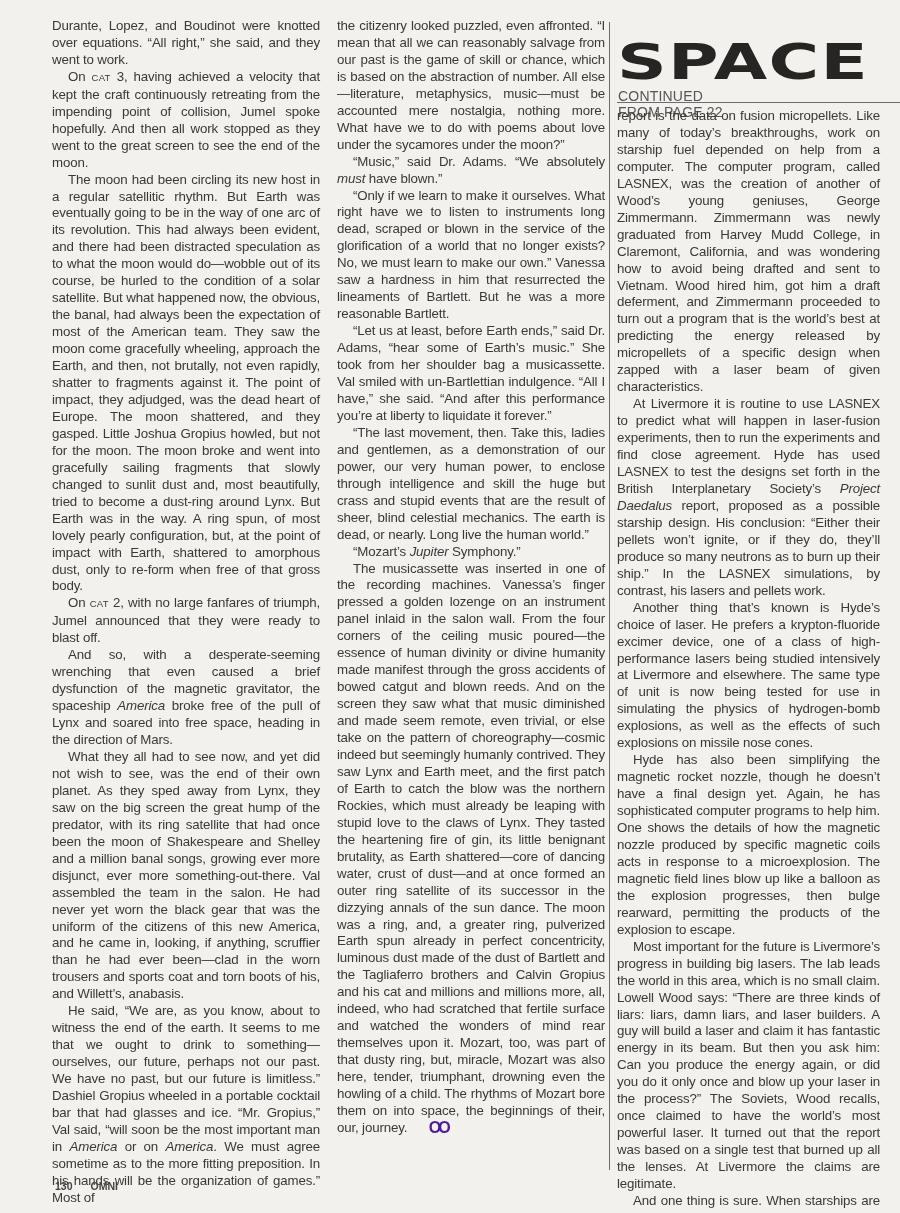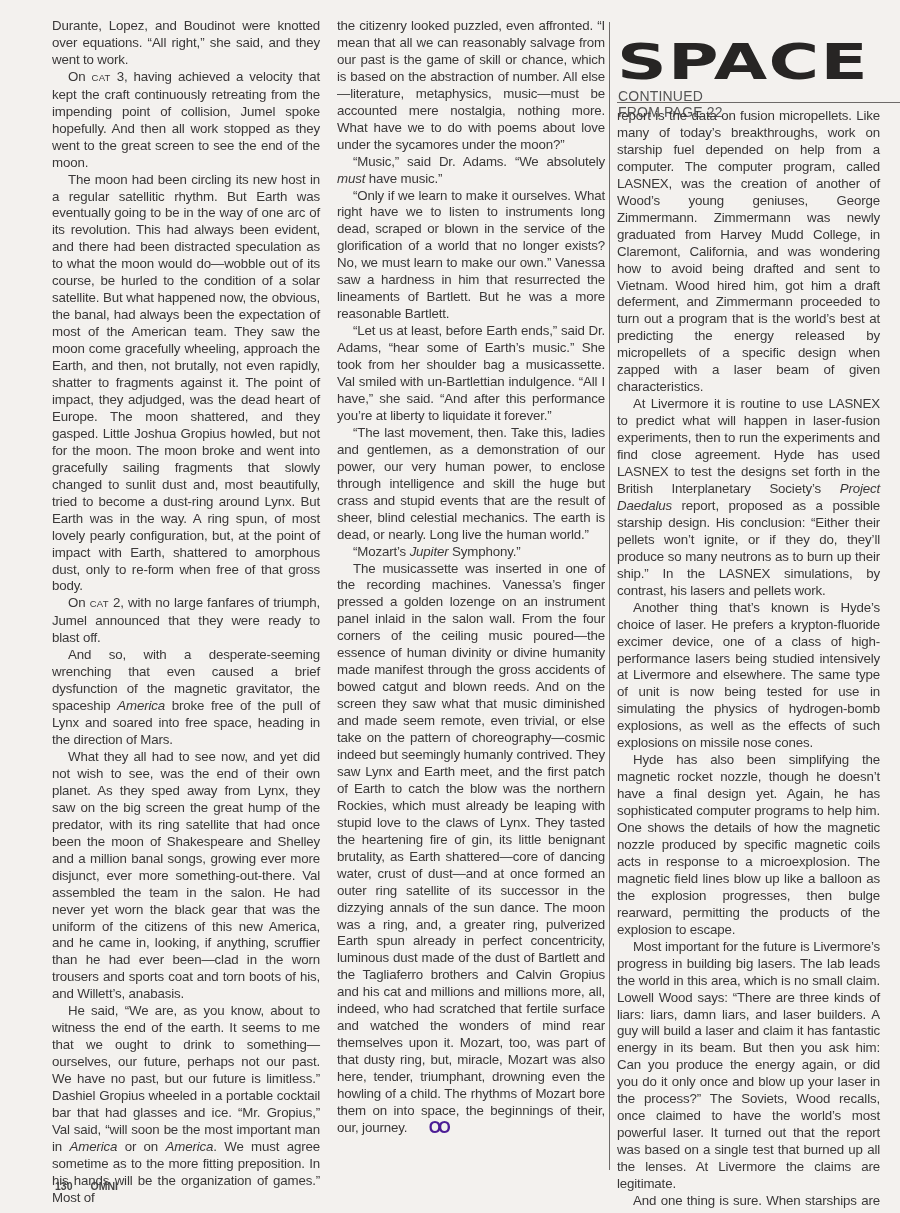--- a/index.html
+++ b/index.html
@@ -61,21 +61,21 @@
     <p class="ind"><span>On </span><span class="sc">CAT</span><span> 3, having achieved a velocity that kept the craft continuously retreating from the impending point of collision, Jumel spoke hopefully. And then all work stopped as they went to the great screen to see the end of the moon.</span></p>
     <p class="ind">The moon had been circling its new host in a regular satellitic rhythm. But Earth was eventually going to be in the way of one arc of its revolution. This had always been evident, and there had been distracted speculation as to what the moon would do—wobble out of its course, be hurled to the condition of a solar satellite. But what happened now, the obvious, the banal, had always been the expectation of most of the American team. They saw the moon come gracefully wheeling, approach the Earth, and then, not brutally, not even rapidly, shatter to fragments against it. The point of impact, they adjudged, was the dead heart of Europe. The moon shattered, and they gasped. Little Joshua Gropius howled, but not for the moon. The moon broke and went into gracefully sailing fragments that slowly changed to sunlit dust and, most beautifully, tried to become a dust-ring around Lynx. But Earth was in the way. A ring spun, of most lovely pearly configuration, but, at the point of impact with Earth, shattered to amorphous dust, only to re-form when free of that gross body.</p>
     <p class="ind"><span>On </span><span class="sc">CAT</span><span> 2, with no large fanfares of triumph, Jumel announced that they were ready to blast off.</span></p>
     <p class="ind"><span>And so, with a desperate-seeming wrenching that even caused a brief dysfunction of the magnetic gravitator, the spaceship </span><em>America</em><span> broke free of the pull of Lynx and soared into free space, heading in the direction of Mars.</span></p>
     <p class="ind">What they all had to see now, and yet did not wish to see, was the end of their own planet. As they sped away from Lynx, they saw on the big screen the great hump of the predator, with its ring satellite that had once been the moon of Shakespeare and Shelley and a million banal songs, growing ever more disjunct, ever more something-out-there. Val assembled the team in the salon. He had never yet worn the black gear that was the uniform of the citizens of this new America, and he came in, looking, if anything, scruffier than he had ever been—clad in the worn trousers and sports coat and torn boots of his, and Willett’s, anabasis.</p>
     <p class="ind"><span>He said, “We are, as you know, about to witness the end of the earth. It seems to me that we ought to drink to something—ourselves, our future, perhaps not our past. We have no past, but our future is limitless.” Dashiel Gropius wheeled in a portable cocktail bar that had glasses and ice. “Mr. Gropius,” Val said, “will soon be the most important man in </span><em>America</em><span> or on </span><em>America</em><span>. We must agree sometime as to the more fitting preposition. In his hands will be the organization of games.” Most of</span></p>
   </div>
 
   <div class="col col2">
     <p>the citizenry looked puzzled, even affronted. “I mean that all we can reasonably salvage from our past is the game of skill or chance, which is based on the abstraction of number. All else—literature, metaphysics, music—must be accounted mere nostalgia, nothing more. What have we to do with poems about love under the sycamores under the moon?”</p>
-    <p class="ind"><span>“Music,” said Dr. Adams. “We absolutely </span><em>must</em><span> have music.”</span></p>
+    <p class="ind"><span>“Music,” said Dr. Adams. “We absolutely </span><em>must</em><span> have blown.”</span></p>
     <p class="ind">“Only if we learn to make it ourselves. What right have we to listen to instruments long dead, scraped or blown in the service of the glorification of a world that no longer exists? No, we must learn to make our own.” Vanessa saw a hardness in him that resurrected the lineaments of Bartlett. But he was a more reasonable Bartlett.</p>
     <p class="ind">“Let us at least, before Earth ends,” said Dr. Adams, “hear some of Earth’s music.” She took from her shoulder bag a musicassette. Val smiled with un-Bartlettian indulgence. “All I have,” she said. “And after this performance you’re at liberty to liquidate it forever.”</p>
     <p class="ind">“The last movement, then. Take this, ladies and gentlemen, as a demonstration of our power, our very human power, to enclose through intelligence and skill the huge but crass and stupid events that are the result of sheer, blind celestial mechanics. The earth is dead, or nearly. Long live the human world.”</p>
     <p class="ind"><span>“Mozart’s </span><em>Jupiter</em><span> Symphony.”</span></p>
     <p class="ind"><span>The musicassette was inserted in one of the recording machines. Vanessa’s finger pressed a golden lozenge on an instrument panel inlaid in the salon wall. From the four corners of the ceiling music poured—the essence of human divinity or divine humanity made manifest through the gross accidents of bowed catgut and blown reeds. And on the screen they saw what that music diminished and made seem remote, even trivial, or else take on the pattern of choreography—cosmic indeed but seemingly humanly contrived. They saw Lynx and Earth meet, and the first patch of Earth to catch the blow was the northern Rockies, which must already be leaping with stupid love to the claws of Lynx. They tasted the heartening fire of gin, its little benignant brutality, as Earth shattered—core of dancing water, crust of dust—and at once formed an outer ring satellite of its successor in the dizzying annals of the sun dance. The moon was a ring, and, a greater ring, pulverized Earth spun already in perfect concentricity, luminous dust made of the dust of Bartlett and the Tagliaferro brothers and Calvin Gropius and his cat and millions and millions more, all, indeed, who had scratched that fertile surface and watched the wonders of mind rear themselves upon it. Mozart, too, was part of that dusty ring, but, miracle, Mozart was also here, tender, triumphant, drowning even the howling of a child. The rhythms of Mozart bore them on into space, the beginnings of their, our, journey.</span> <span class="endmark">OO</span></p>
   </div>
 
   <div class="vrule"></div>
 
   <div class="logo">SPACE</div>

